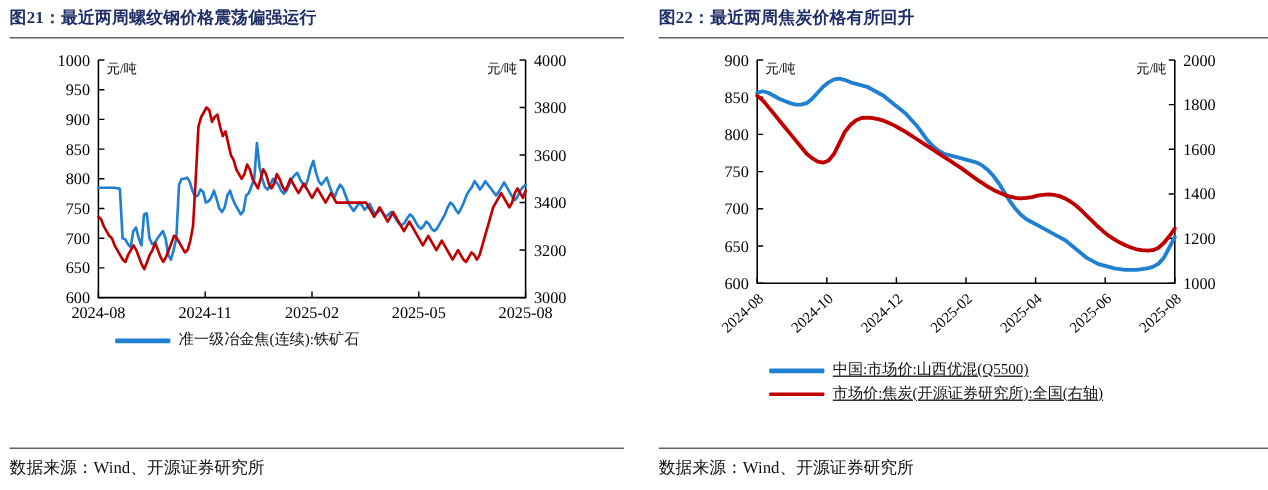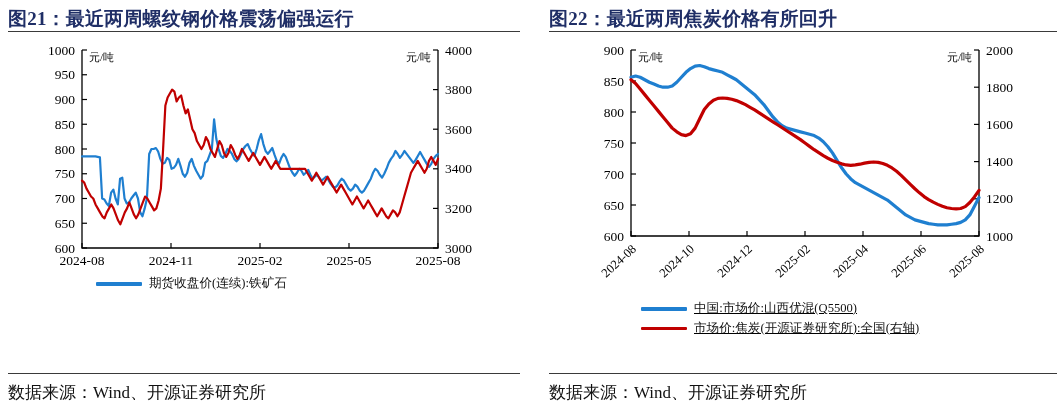--- a/index.html
+++ b/index.html
@@ -11,34 +11,34 @@
     overflow: hidden;
   }
   .page { position: relative; width: 1057px; height: 408px; }
 
   .panel { position: absolute; top: 0; width: 528px; height: 408px; }
   .panel-left  { left: 0; }
   .panel-right { left: 529px; margin-left: 12px; }
 
   .fig-title {
     position: absolute; left: 8px; top: 6px; right: 8px;
-    font-size: 19px; font-weight: bold; color: #1F2E66;
+    font-size: 14px; font-weight: bold; color: #1F2E66;
     letter-spacing: .2px; white-space: nowrap;
   }
   .title-rule {
     position: absolute; left: 8px; right: 8px; top: 31px;
     height: 0; border-top: 1.6px solid #3a3a3a;
   }
   .foot-rule {
     position: absolute; left: 8px; right: 8px; top: 373px;
     height: 0; border-top: 1.3px solid #3a3a3a;
   }
   .source {
     position: absolute; left: 8px; top: 381px;
-    font-size: 17px; color: #111; white-space: nowrap;
+    font-size: 14px; color: #111; white-space: nowrap;
   }
 
   .plot-wrap { position: absolute; left: 0; top: 38px; width: 528px; height: 330px; }
   svg.chart { display: block; }
 
   .ax-num { font-size: 13.5px; fill: #000; font-family: "Liberation Serif", serif; }
   .ax-unit { font-size: 11px; fill: #000; font-family: "Liberation Serif", serif; }
   .ax-date { font-size: 13.5px; fill: #000; font-family: "Liberation Serif", serif; }
   .ax-date-rot { font-size: 12.5px; fill: #000; font-family: "Liberation Serif", serif; }
 
@@ -107,21 +107,21 @@
           <line x1="438" y1="210" x2="438" y2="205" stroke="#000" stroke-width="1.2"></line>
           <text x="438" y="227" text-anchor="middle" class="ax-date">2025-08</text>
           <path d="M82.00 118.42 L84.24 118.42 L86.48 118.42 L88.72 118.42 L90.96 118.42 L93.19 118.42 L95.43 118.42 L97.67 118.92 L99.91 119.41 L102.15 160.50 L104.39 161.49 L106.63 165.45 L108.87 167.93 L111.11 154.56 L113.35 151.59 L115.58 160.50 L117.82 166.44 L120.06 140.70 L122.30 139.71 L124.54 160.50 L126.78 165.45 L129.02 164.46 L131.26 160.50 L133.50 157.53 L135.74 154.56 L137.97 160.50 L140.21 174.36 L142.45 178.32 L144.69 170.40 L146.93 160.50 L149.17 115.95 L151.41 111.00 L153.65 111.00 L155.89 110.01 L158.13 113.48 L160.36 120.90 L162.60 125.85 L164.84 124.86 L167.08 119.91 L169.32 121.89 L171.56 130.80 L173.80 129.81 L176.04 126.84 L178.28 120.90 L180.52 127.83 L182.75 135.75 L184.99 138.72 L187.23 134.76 L189.47 124.86 L191.71 120.90 L193.95 127.83 L196.19 132.78 L198.43 136.74 L200.67 140.70 L202.91 137.73 L205.14 124.86 L207.38 122.88 L209.62 116.94 L211.86 111.00 L214.10 81.30 L216.34 101.10 L218.58 111.00 L220.82 117.93 L223.06 119.91 L225.30 115.95 L227.53 111.00 L229.77 112.98 L232.01 115.95 L234.25 120.90 L236.49 123.38 L238.73 120.90 L240.97 115.95 L243.21 111.00 L245.45 108.03 L247.69 106.05 L249.92 111.00 L252.16 114.96 L254.40 117.93 L256.64 111.00 L258.88 102.09 L261.12 96.15 L263.36 106.05 L265.60 112.98 L267.84 115.95 L270.08 112.98 L272.31 110.01 L274.55 116.94 L276.79 122.88 L279.03 125.85 L281.27 119.91 L283.51 115.95 L285.75 118.92 L287.99 124.86 L290.23 130.80 L292.47 134.76 L294.70 137.73 L296.94 134.76 L299.18 130.80 L301.42 132.78 L303.66 136.74 L305.90 134.76 L308.14 131.79 L310.38 136.74 L312.62 140.70 L314.86 138.72 L317.09 136.74 L319.33 139.71 L321.57 142.68 L323.81 140.70 L326.05 138.72 L328.29 141.69 L330.53 145.65 L332.77 148.62 L335.01 149.61 L337.25 147.63 L339.48 143.67 L341.72 140.70 L343.96 142.68 L346.20 146.64 L348.44 150.60 L350.68 152.58 L352.92 150.60 L355.16 146.64 L357.40 148.62 L359.64 152.58 L361.87 154.56 L364.11 152.58 L366.35 148.62 L368.59 144.66 L370.83 140.70 L373.07 134.76 L375.31 130.80 L377.55 132.78 L379.79 136.74 L382.03 139.71 L384.26 135.75 L386.50 130.80 L388.74 124.86 L390.98 120.90 L393.22 117.93 L395.46 112.98 L397.70 115.95 L399.94 119.91 L402.18 116.94 L404.42 112.98 L406.65 115.95 L408.89 118.92 L411.13 121.89 L413.37 124.86 L415.61 121.89 L417.85 117.93 L420.09 113.97 L422.33 117.93 L424.57 121.89 L426.81 125.85 L429.04 128.82 L431.28 125.85 L433.52 120.90 L435.76 117.93 L438.00 115.95 " fill="none" stroke="#1F7FD0" stroke-width="2.2" stroke-linejoin="round" stroke-linecap="round"></path>
           <path d="M82.00 142.68 L84.25 144.66 L86.51 150.60 L88.76 154.56 L91.01 158.52 L93.27 160.50 L95.52 166.44 L97.77 170.40 L100.03 174.36 L102.28 178.32 L104.53 180.30 L106.78 174.36 L109.04 170.40 L111.29 166.44 L113.54 170.40 L115.80 176.34 L118.05 182.28 L120.30 186.24 L122.56 180.30 L124.81 174.36 L127.06 170.40 L129.32 164.46 L131.57 170.40 L133.82 176.34 L136.08 180.30 L138.33 176.34 L140.58 170.40 L142.84 164.46 L145.09 158.52 L147.34 160.50 L149.59 164.46 L151.85 168.42 L154.10 172.38 L156.35 170.40 L158.61 162.48 L160.86 150.60 L163.11 111.00 L165.37 67.44 L167.62 59.52 L169.87 55.56 L172.13 51.60 L174.38 53.58 L176.63 63.48 L178.89 59.52 L181.14 57.54 L183.39 67.44 L185.65 75.36 L187.90 71.40 L190.15 81.30 L192.41 91.20 L194.66 95.16 L196.91 103.08 L199.16 107.04 L201.42 111.00 L203.67 107.04 L205.92 99.12 L208.18 103.08 L210.43 111.00 L212.68 114.96 L214.94 118.92 L217.19 111.00 L219.44 103.08 L221.70 107.04 L223.95 114.96 L226.20 118.92 L228.46 114.96 L230.71 107.04 L232.96 111.00 L235.22 116.94 L237.47 120.90 L239.72 116.94 L241.97 111.00 L244.23 114.96 L246.48 118.92 L248.73 122.88 L250.99 118.92 L253.24 114.96 L255.49 118.92 L257.75 122.88 L260.00 126.84 L262.25 122.88 L264.51 118.92 L266.76 122.88 L269.01 126.84 L271.27 130.80 L273.52 126.84 L275.77 122.88 L278.03 126.84 L280.28 130.80 L282.53 130.80 L284.78 130.80 L287.04 130.80 L289.29 130.80 L291.54 130.80 L293.80 130.80 L296.05 130.80 L298.30 130.80 L300.56 130.80 L302.81 130.80 L305.06 130.80 L307.32 134.76 L309.57 138.72 L311.82 142.68 L314.08 138.72 L316.33 134.76 L318.58 138.72 L320.84 142.68 L323.09 146.64 L325.34 142.68 L327.59 138.72 L329.85 142.68 L332.10 146.64 L334.35 150.60 L336.61 154.56 L338.86 150.60 L341.11 146.64 L343.37 150.60 L345.62 154.56 L347.87 158.52 L350.13 162.48 L352.38 166.44 L354.63 162.48 L356.89 158.52 L359.14 162.48 L361.39 166.44 L363.65 170.40 L365.90 166.44 L368.15 162.48 L370.41 166.44 L372.66 170.40 L374.91 174.36 L377.16 178.32 L379.42 174.36 L381.67 170.40 L383.92 174.36 L386.18 178.32 L388.43 180.30 L390.68 176.34 L392.94 172.38 L395.19 174.36 L397.44 178.32 L399.70 174.36 L401.95 166.44 L404.20 158.52 L406.46 150.60 L408.71 142.68 L410.96 134.76 L413.22 130.80 L415.47 126.84 L417.72 122.88 L419.97 126.84 L422.23 130.80 L424.48 134.76 L426.73 130.80 L428.99 122.88 L431.24 118.92 L433.49 122.88 L435.75 126.84 L438.00 120.90 " fill="none" stroke="#C00000" stroke-width="2.2" stroke-linejoin="round" stroke-linecap="round"></path>
         </svg>
     </div>
 
     <div class="legend legend-left">
       <div class="legend-row">
         <span class="legend-swatch" style="background:#1F7FD0"></span>
-        <span class="legend-label">期货收盘价(连续):铁矿石</span>
+        <span class="legend-label">准一级冶金焦(连续):铁矿石</span>
       </div>
     </div>
 
     <div class="foot-rule"></div>
     <div class="source">数据来源：Wind、开源证券研究所</div>
   </div>
 
   <div class="panel panel-right">
     <div class="fig-title">
       <span>图22：</span><span>最近两周焦炭价格有所回升</span>

